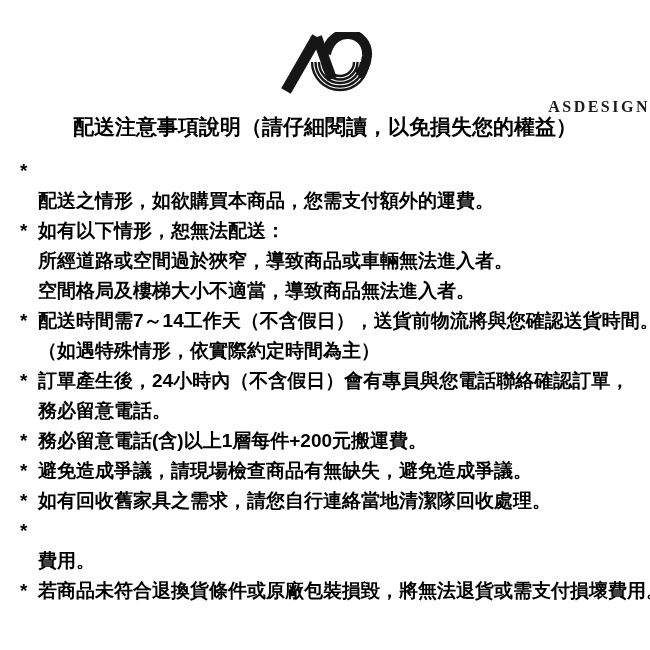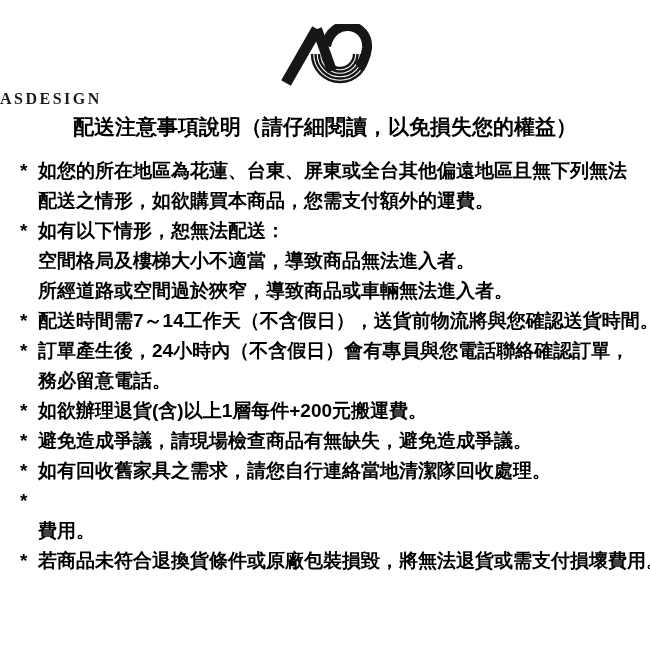--- a/index.html
+++ b/index.html
@@ -11,24 +11,24 @@
     position: relative;
     width: 650px;
     height: 650px;
     background: #ffffff;
     overflow: hidden;
     font-family: "Liberation Sans", "DejaVu Sans", sans-serif;
     color: #000000;
   }
   .logo-wrap {
     position: absolute;
-    top: 24px;
+    top: 32px;
     left: 0;
     width: 100%;
-    text-align: left;
+    text-align: right;
   }
   .logo-svg {
     display: block;
     margin: 0 auto;
   }
   .wordmark {
     margin-top: 2px;
     font-family: "Liberation Serif", "DejaVu Serif", serif;
     font-weight: bold;
     font-size: 16px;
@@ -90,29 +90,30 @@
         <path d="M45.5 30 A17.5 17.5 0 0 0 80.5 30" stroke-width="2.4"></path>
         <path d="M49 30 A14 14 0 0 0 77 30" stroke-width="2.4"></path>
       </g>
     </svg>
     <div class="wordmark">ASDESIGN</div>
   </div>
 
   <div class="page-title">配送注意事項說明（請仔細閱讀，以免損失您的權益）</div>
 
   <div class="notes-list">
-      <div class="note-line"><span class="note-bullet">*</span><span>如您的所在地區為花蓮、台東、屏東或全台其他偏遠地區且無下列無法</span></div>
+      <div class="note-line"><span class="note-bullet">*</span></div>
       <div class="note-line"><span class="note-bullet"></span><span>配送之情形，如欲購買本商品，您需支付額外的運費。</span></div>
       <div class="note-line"><span class="note-bullet">*</span><span>如有以下情形，恕無法配送：</span></div>
+      <div class="note-line"><span class="note-bullet"></span><span>所經道路或空間過於狹窄，導致商品或車輛無法進入者。</span></div>
       <div class="note-line"><span class="note-bullet"></span><span>空間格局及樓梯大小不適當，導致商品無法進入者。</span></div>
-      <div class="note-line"><span class="note-bullet"></span><span>所經道路或空間過於狹窄，導致商品或車輛無法進入者。</span></div>
       <div class="note-line"><span class="note-bullet">*</span><span>配送時間需7～14工作天（不含假日），送貨前物流將與您確認送貨時間。</span></div>
+      <div class="note-line"><span class="note-bullet"></span><span>（如遇特殊情形，依實際約定時間為主）</span></div>
       <div class="note-line"><span class="note-bullet">*</span><span>訂單產生後，24小時內（不含假日）會有專員與您電話聯絡確認訂單，</span></div>
       <div class="note-line"><span class="note-bullet"></span><span>務必留意電話。</span></div>
-      <div class="note-line"><span class="note-bullet">*</span><span>如欲辦理退貨(含)以上1層每件+200元搬運費。</span></div>
+      <div class="note-line"><span class="note-bullet">*</span><span>務必留意電話(含)以上1層每件+200元搬運費。</span></div>
       <div class="note-line"><span class="note-bullet">*</span><span>避免造成爭議，請現場檢查商品有無缺失，避免造成爭議。</span></div>
       <div class="note-line"><span class="note-bullet">*</span><span>如有回收舊家具之需求，請您自行連絡當地清潔隊回收處理。</span></div>
       <div class="note-line"><span class="note-bullet">*</span></div>
       <div class="note-line"><span class="note-bullet"></span><span>費用。</span></div>
       <div class="note-line"><span class="note-bullet">*</span><span>若商品未符合退換貨條件或原廠包裝損毀，將無法退貨或需支付損壞費用。</span></div>
     </div>
 
 </div>
 
 </body></html>

